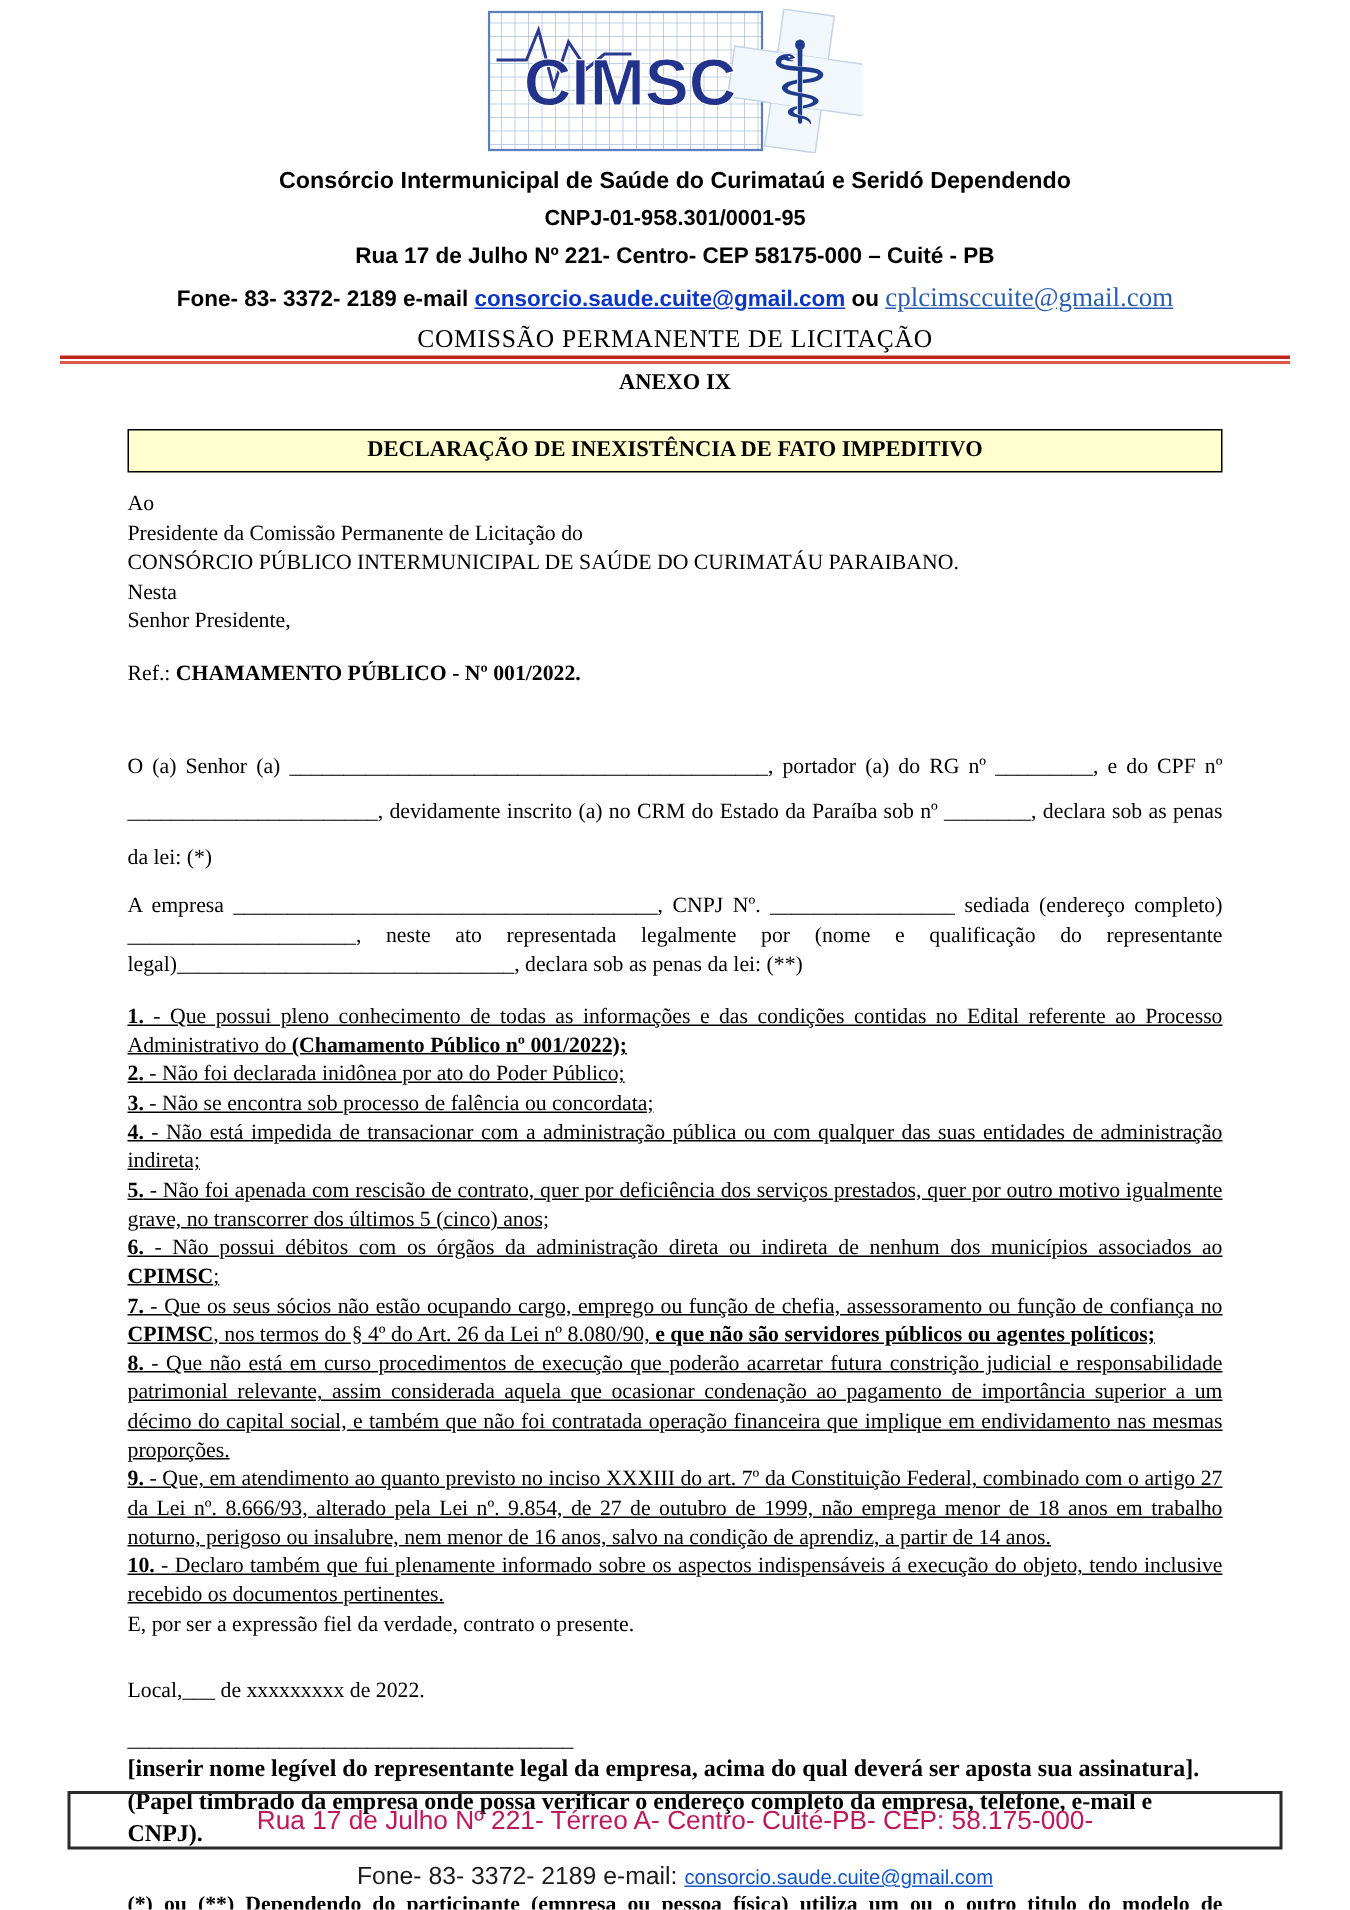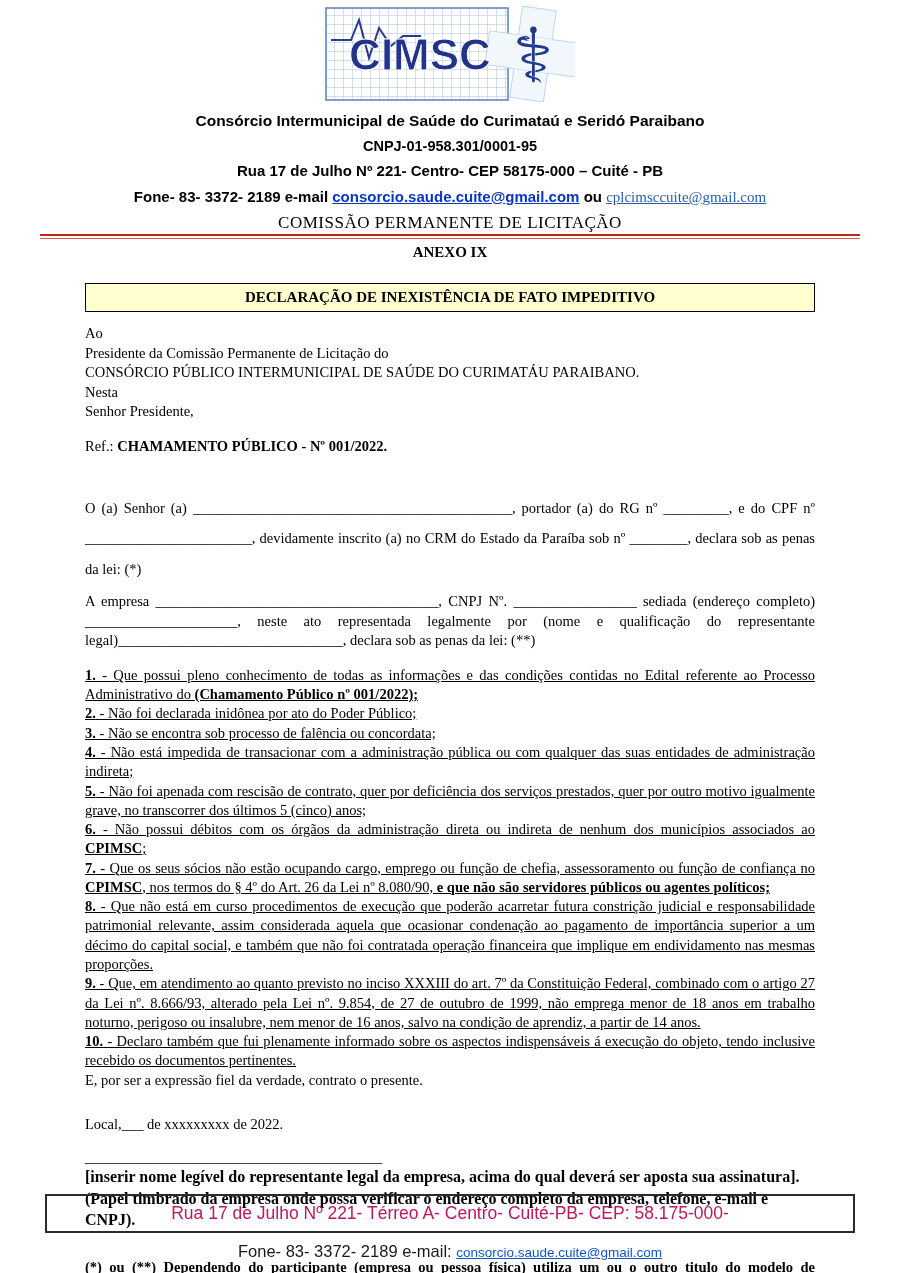--- a/index.html
+++ b/index.html
@@ -8,21 +8,21 @@
     background:#ffffff;color:#000;
     font-family:"Liberation Serif", serif;
   }
   .header{text-align:center;padding-top:6px;font-family:"Liberation Sans",sans-serif;}
   .logo-wrap{display:flex;justify-content:center;}
   .h-org{font-size:15.5px;font-weight:bold;margin-top:10px;}
   .h-cnpj{font-size:14.5px;font-weight:bold;margin-top:8px;}
   .h-addr{font-size:15px;font-weight:bold;margin-top:8px;}
   .h-phone{font-size:15px;font-weight:bold;margin-top:9px;}
   .link1{color:#0b35c4;text-decoration:underline;cursor:pointer;}
-  .link2{color:#2a5db0;font-family:"Liberation Serif",serif;font-weight:normal;font-size:15px;text-decoration:underline;cursor:pointer;text-align:center;}
+  .link2{color:#2a5db0;font-family:"Liberation Serif",serif;font-weight:normal;font-size:18px;text-decoration:underline;cursor:pointer;text-align:center;}
   .h-commission{font-family:"Liberation Serif",serif;font-weight:400;font-size:17px;margin-top:7px;letter-spacing:.5px;}
   .red-divider{margin:1px 40px 0;height:6px;
     background:linear-gradient(#c0261c 0 2.5px, transparent 2.5px 4px, #e0564a 4px 5.5px, transparent 5.5px);}
   .h-annex{font-family:"Liberation Serif",serif;font-weight:bold;font-size:15px;margin-top:4px;}
 
   .content{padding:0 85px;font-size:14.5px;}
   .title-box{margin-top:22px;border:1px solid #000;background:#ffffd0;text-align:center;
     font-weight:bold;font-size:15px;padding:5px 0;}
   .addressee{margin-top:12px;line-height:1.35;}
   .ref{margin:16px 0 0;}
@@ -59,21 +59,21 @@
         <g transform="rotate(8)">
           <rect x="-17" y="-46" width="34" height="92" fill="#f2f7fc" stroke="#c4d4e8"></rect>
           <rect x="-46" y="-17" width="92" height="34" fill="#f2f7fc" stroke="#c4d4e8"></rect>
           <rect x="-17" y="-17" width="34" height="34" fill="#f2f7fc"></rect>
         </g>
         <text x="0" y="28" text-anchor="middle" font-size="76" fill="#1f3c8c" font-family="DejaVu Sans, sans-serif">⚕</text>
       </g>
       <text x="95" y="64" text-anchor="middle" font-family="Liberation Sans, sans-serif" font-size="44" font-weight="bold" fill="#23338c" stroke="#ffffff" stroke-width="0.8">CIMSC</text>
     </svg>
   </div>
-  <div class="h-org">Consórcio Intermunicipal de Saúde do  Curimataú e Seridó Paraibano</div>
+  <div class="h-org">Consórcio Intermunicipal de Saúde do  Curimataú e Seridó Dependendo</div>
   <div class="h-cnpj">CNPJ-01-958.301/0001-95</div>
   <div class="h-addr">Rua 17 de Julho Nº 221-  Centro- CEP 58175-000 – Cuité - PB</div>
   <div class="h-phone"><span>Fone- 83- 3372- 2189 e-mail </span><span class="link1">consorcio.saude.cuite@gmail.com</span><span> ou </span><span class="link2">cplcimsccuite@gmail.com</span></div>
   <div class="h-commission">COMISSÃO PERMANENTE DE LICITAÇÃO</div>
 </div>
 <div class="red-divider"></div>
 <div class="header" style="padding-top:0;">
   <div class="h-annex">ANEXO IX</div>
 </div>
 

